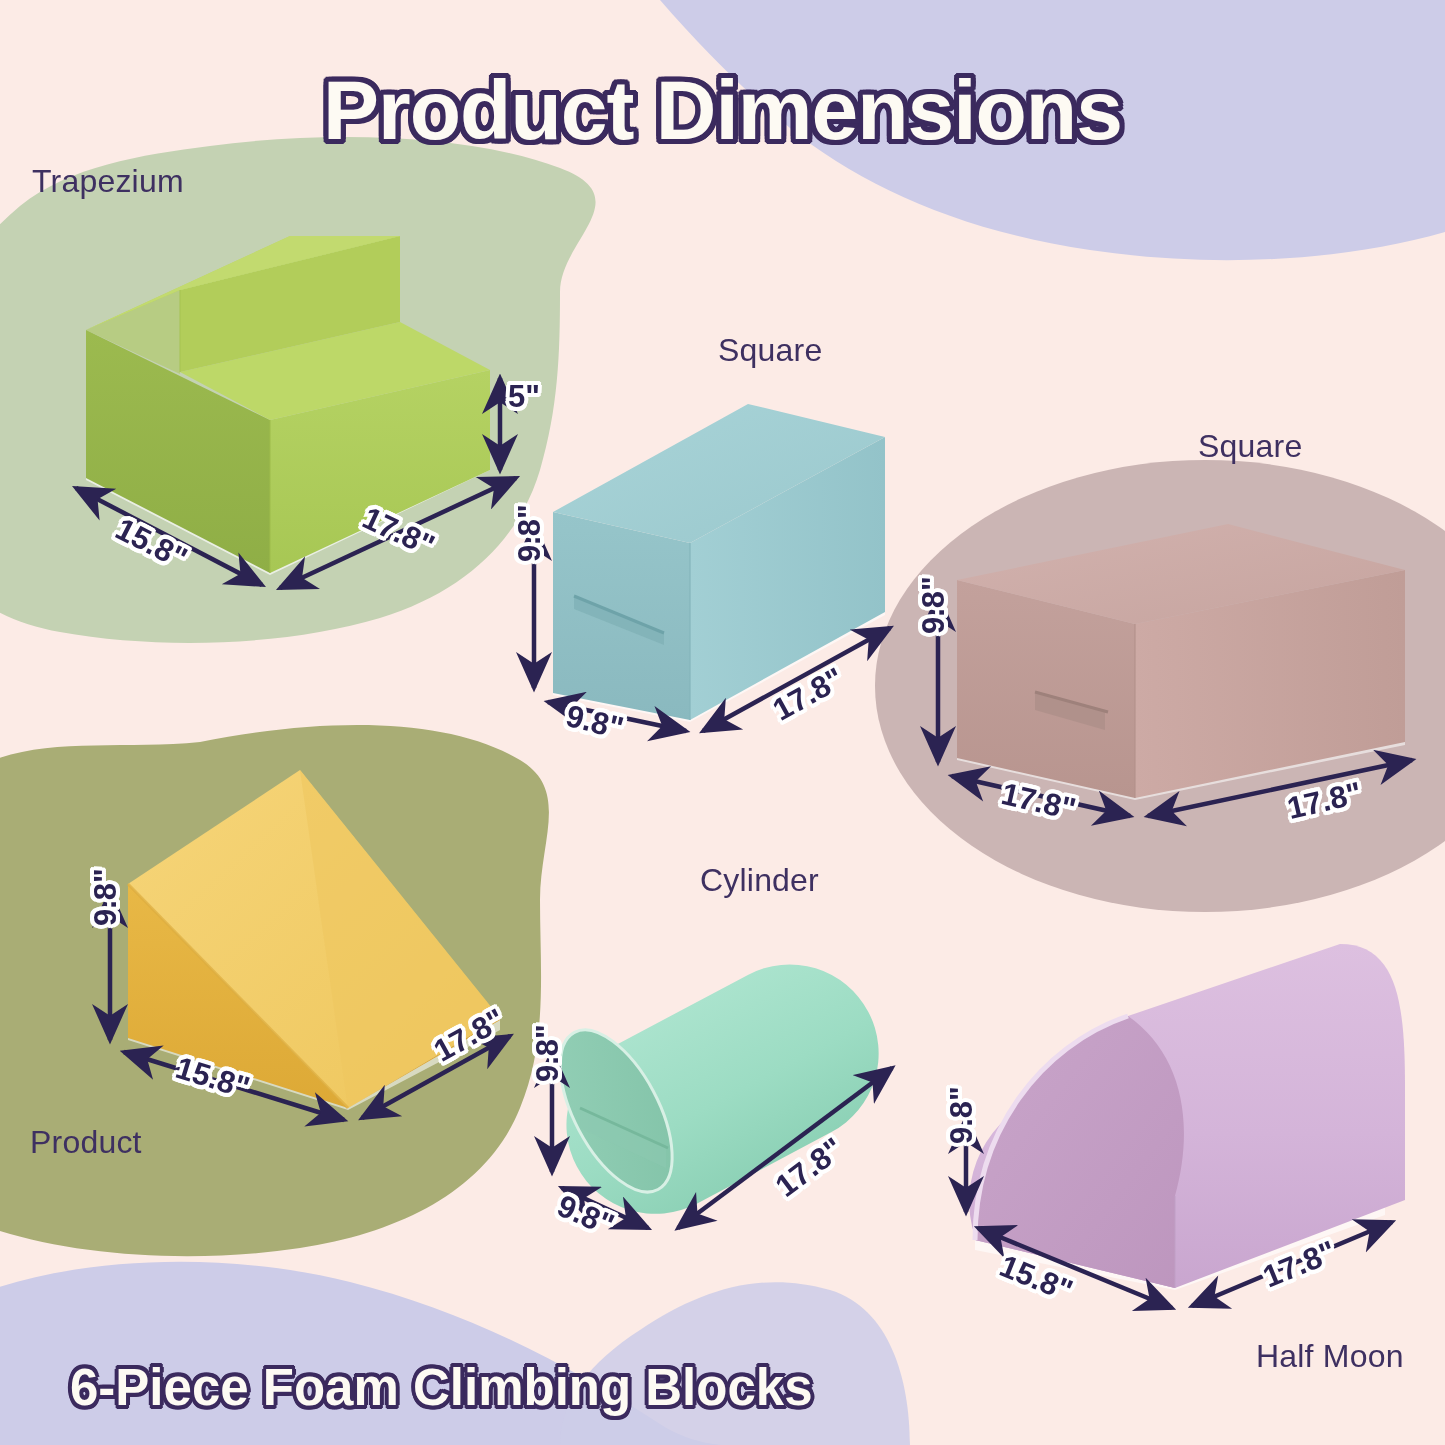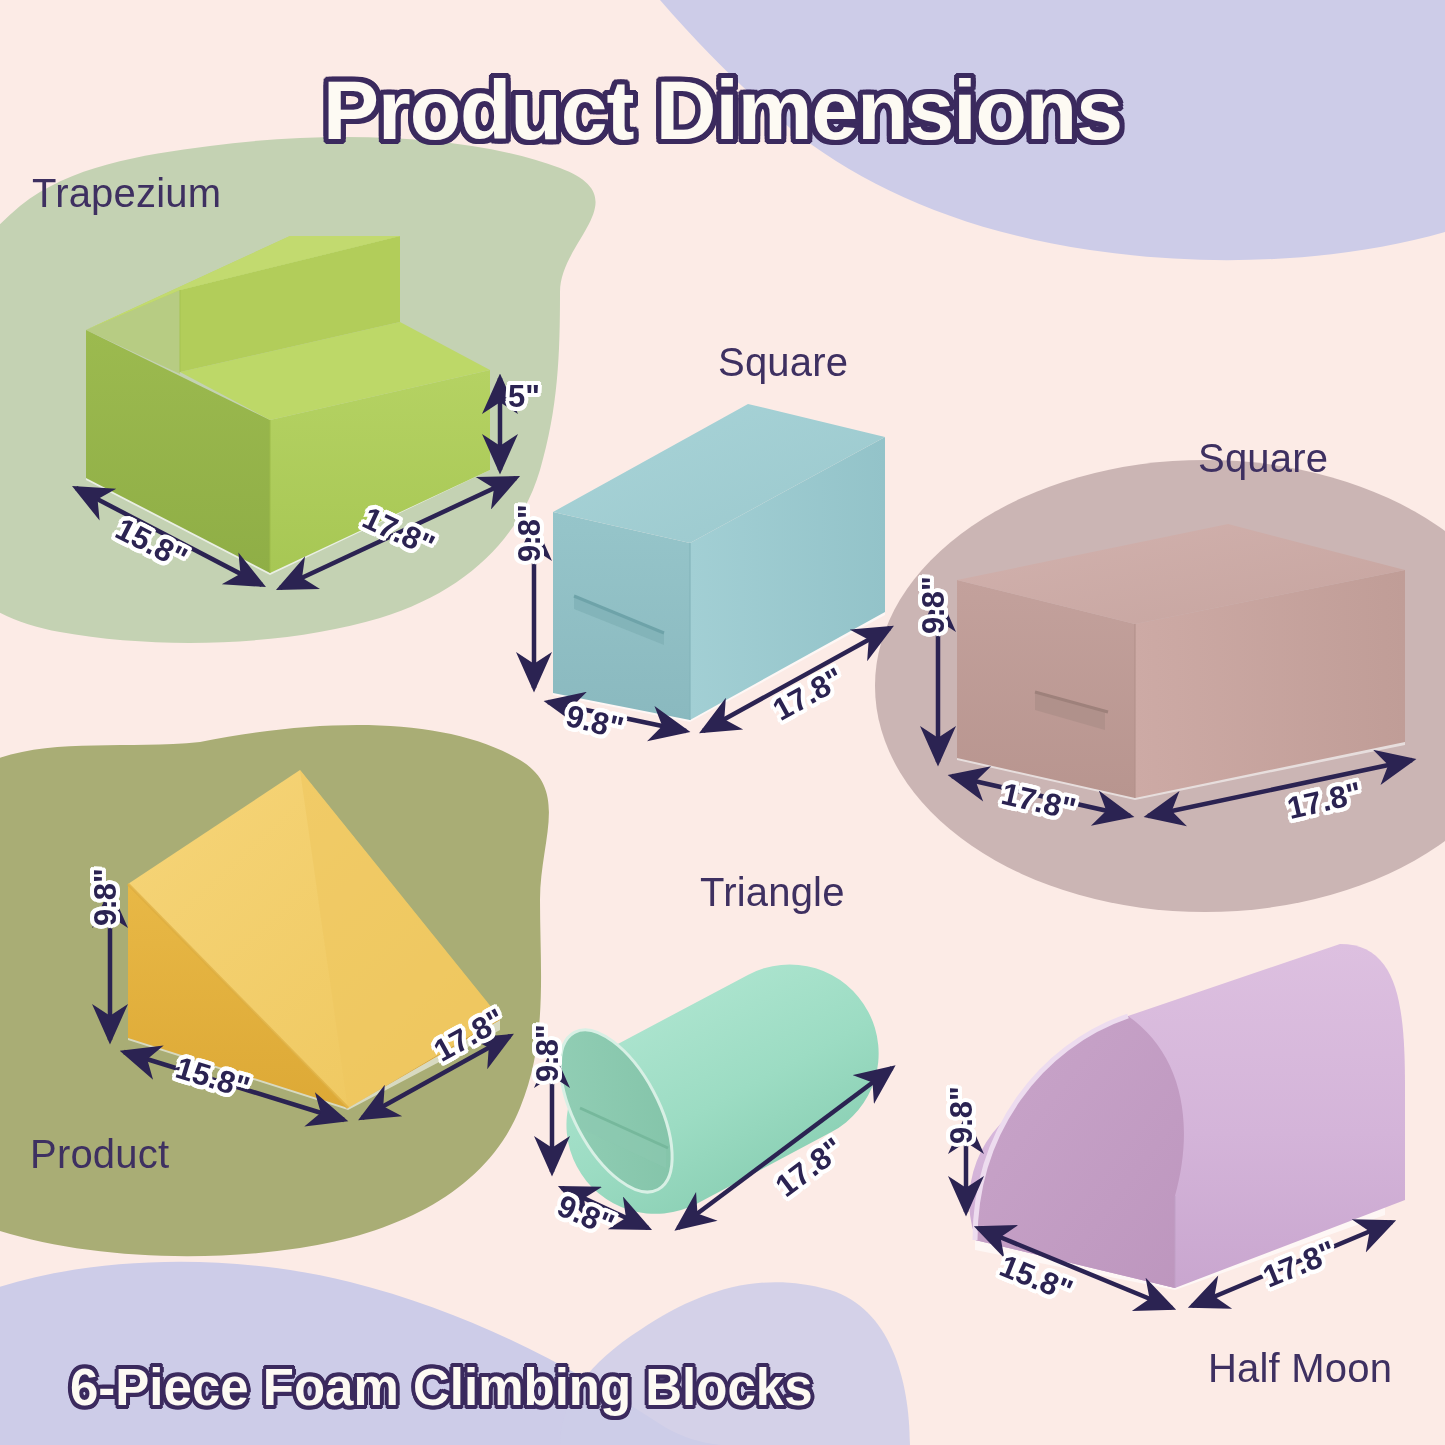--- a/index.html
+++ b/index.html
@@ -10,26 +10,25 @@
     position:relative;
   }
   #stage{position:absolute;inset:0;width:1445px;height:1445px;text-decoration:underline;}
   .layer{position:absolute;inset:0;width:1445px;height:1445px;}
   svg.layer{display:block;}
 
   
   .shape-label{
     position:absolute;
     color:#3e3061;
-    font-size:40px;
+    font-size:32px;
     font-weight:400;
     letter-spacing:.2px;
     white-space:nowrap;
     font-family:"Liberation Sans", sans-serif;
-    margin-top:8px;
   }
   .dim-label{
     position:absolute;
     color:#2b2352;
     font-size:31px;
     font-weight:bold;
     white-space:nowrap;
     font-family:"Liberation Sans", sans-serif;
     -webkit-text-stroke:6px #ffffff;
     paint-order:stroke fill;
@@ -344,23 +343,23 @@
   <div class="title-text" style="top:62px;">Product Dimensions</div>
 
   <div class="shape-label" style="left:32px; top:163px;">Trapezium</div>
 
   <div class="shape-label" style="left:718px; top:332px;">Square</div>
 
   <div class="shape-label" style="left:1198px; top:428px;">Square</div>
 
   <div class="shape-label" style="left:30px; top:1124px;">Product</div>
 
-  <div class="shape-label" style="left:700px; top:862px;">Triangle</div>
-
-  <div class="shape-label" style="left:1208px; top:1338px;">Half Moon</div>
+  <div class="shape-label" style="left:700px; top:862px;">Cylinder</div>
+
+  <div class="shape-label" style="left:1256px; top:1338px;">Half Moon</div>
 
   <div class="dim-label" style="left:508px; top:379px;">5"</div>
   <div class="dim-label" style="left:372px; top:500px; transform:rotate(25deg); transform-origin:left top;">17.8"</div>
   <div class="dim-label" style="left:126px; top:511px; transform:rotate(27deg); transform-origin:left top;">15.8"</div>
 
   <div class="dim-label" style="left:512px; top:562px; transform:rotate(-90deg); transform-origin:left top;">9.8"</div>
   <div class="dim-label" style="left:571px; top:698px; transform:rotate(14deg); transform-origin:left top;">9.8"</div>
   <div class="dim-label" style="left:767px; top:697px; transform:rotate(-29deg); transform-origin:left top;">17.8"</div>
 
   <div class="dim-label" style="left:916px; top:634px; transform:rotate(-90deg); transform-origin:left top;">9.8"</div>

